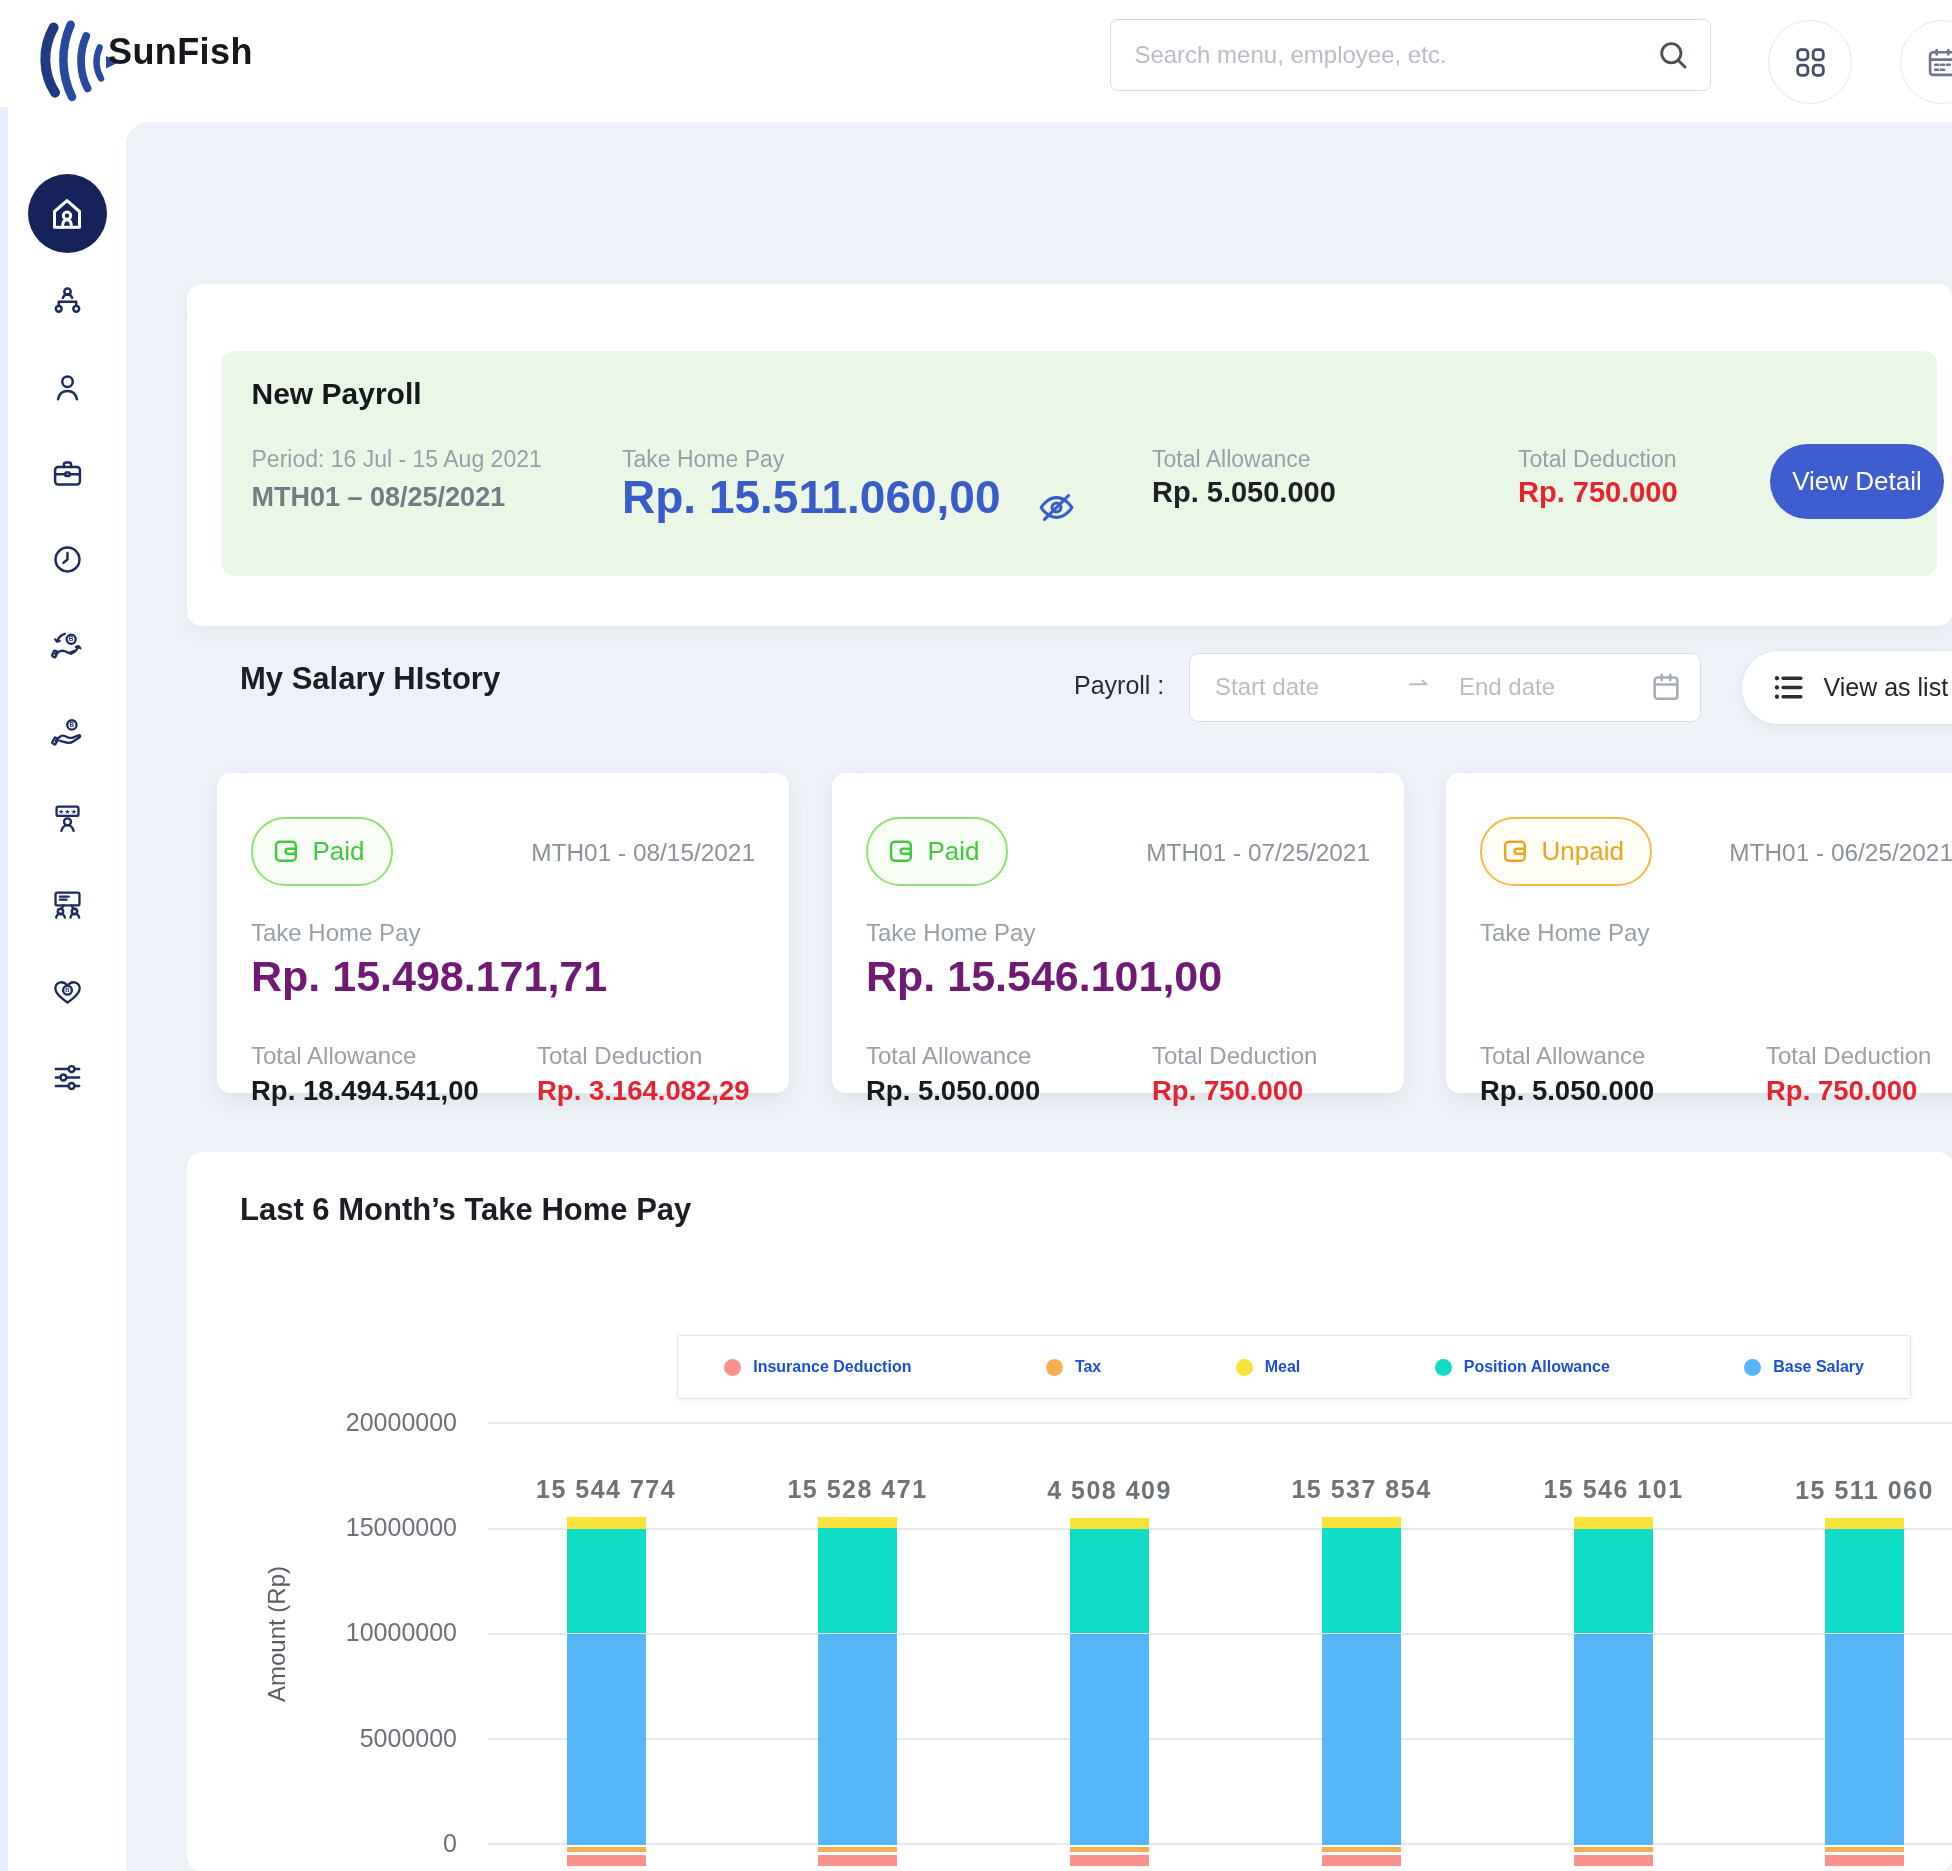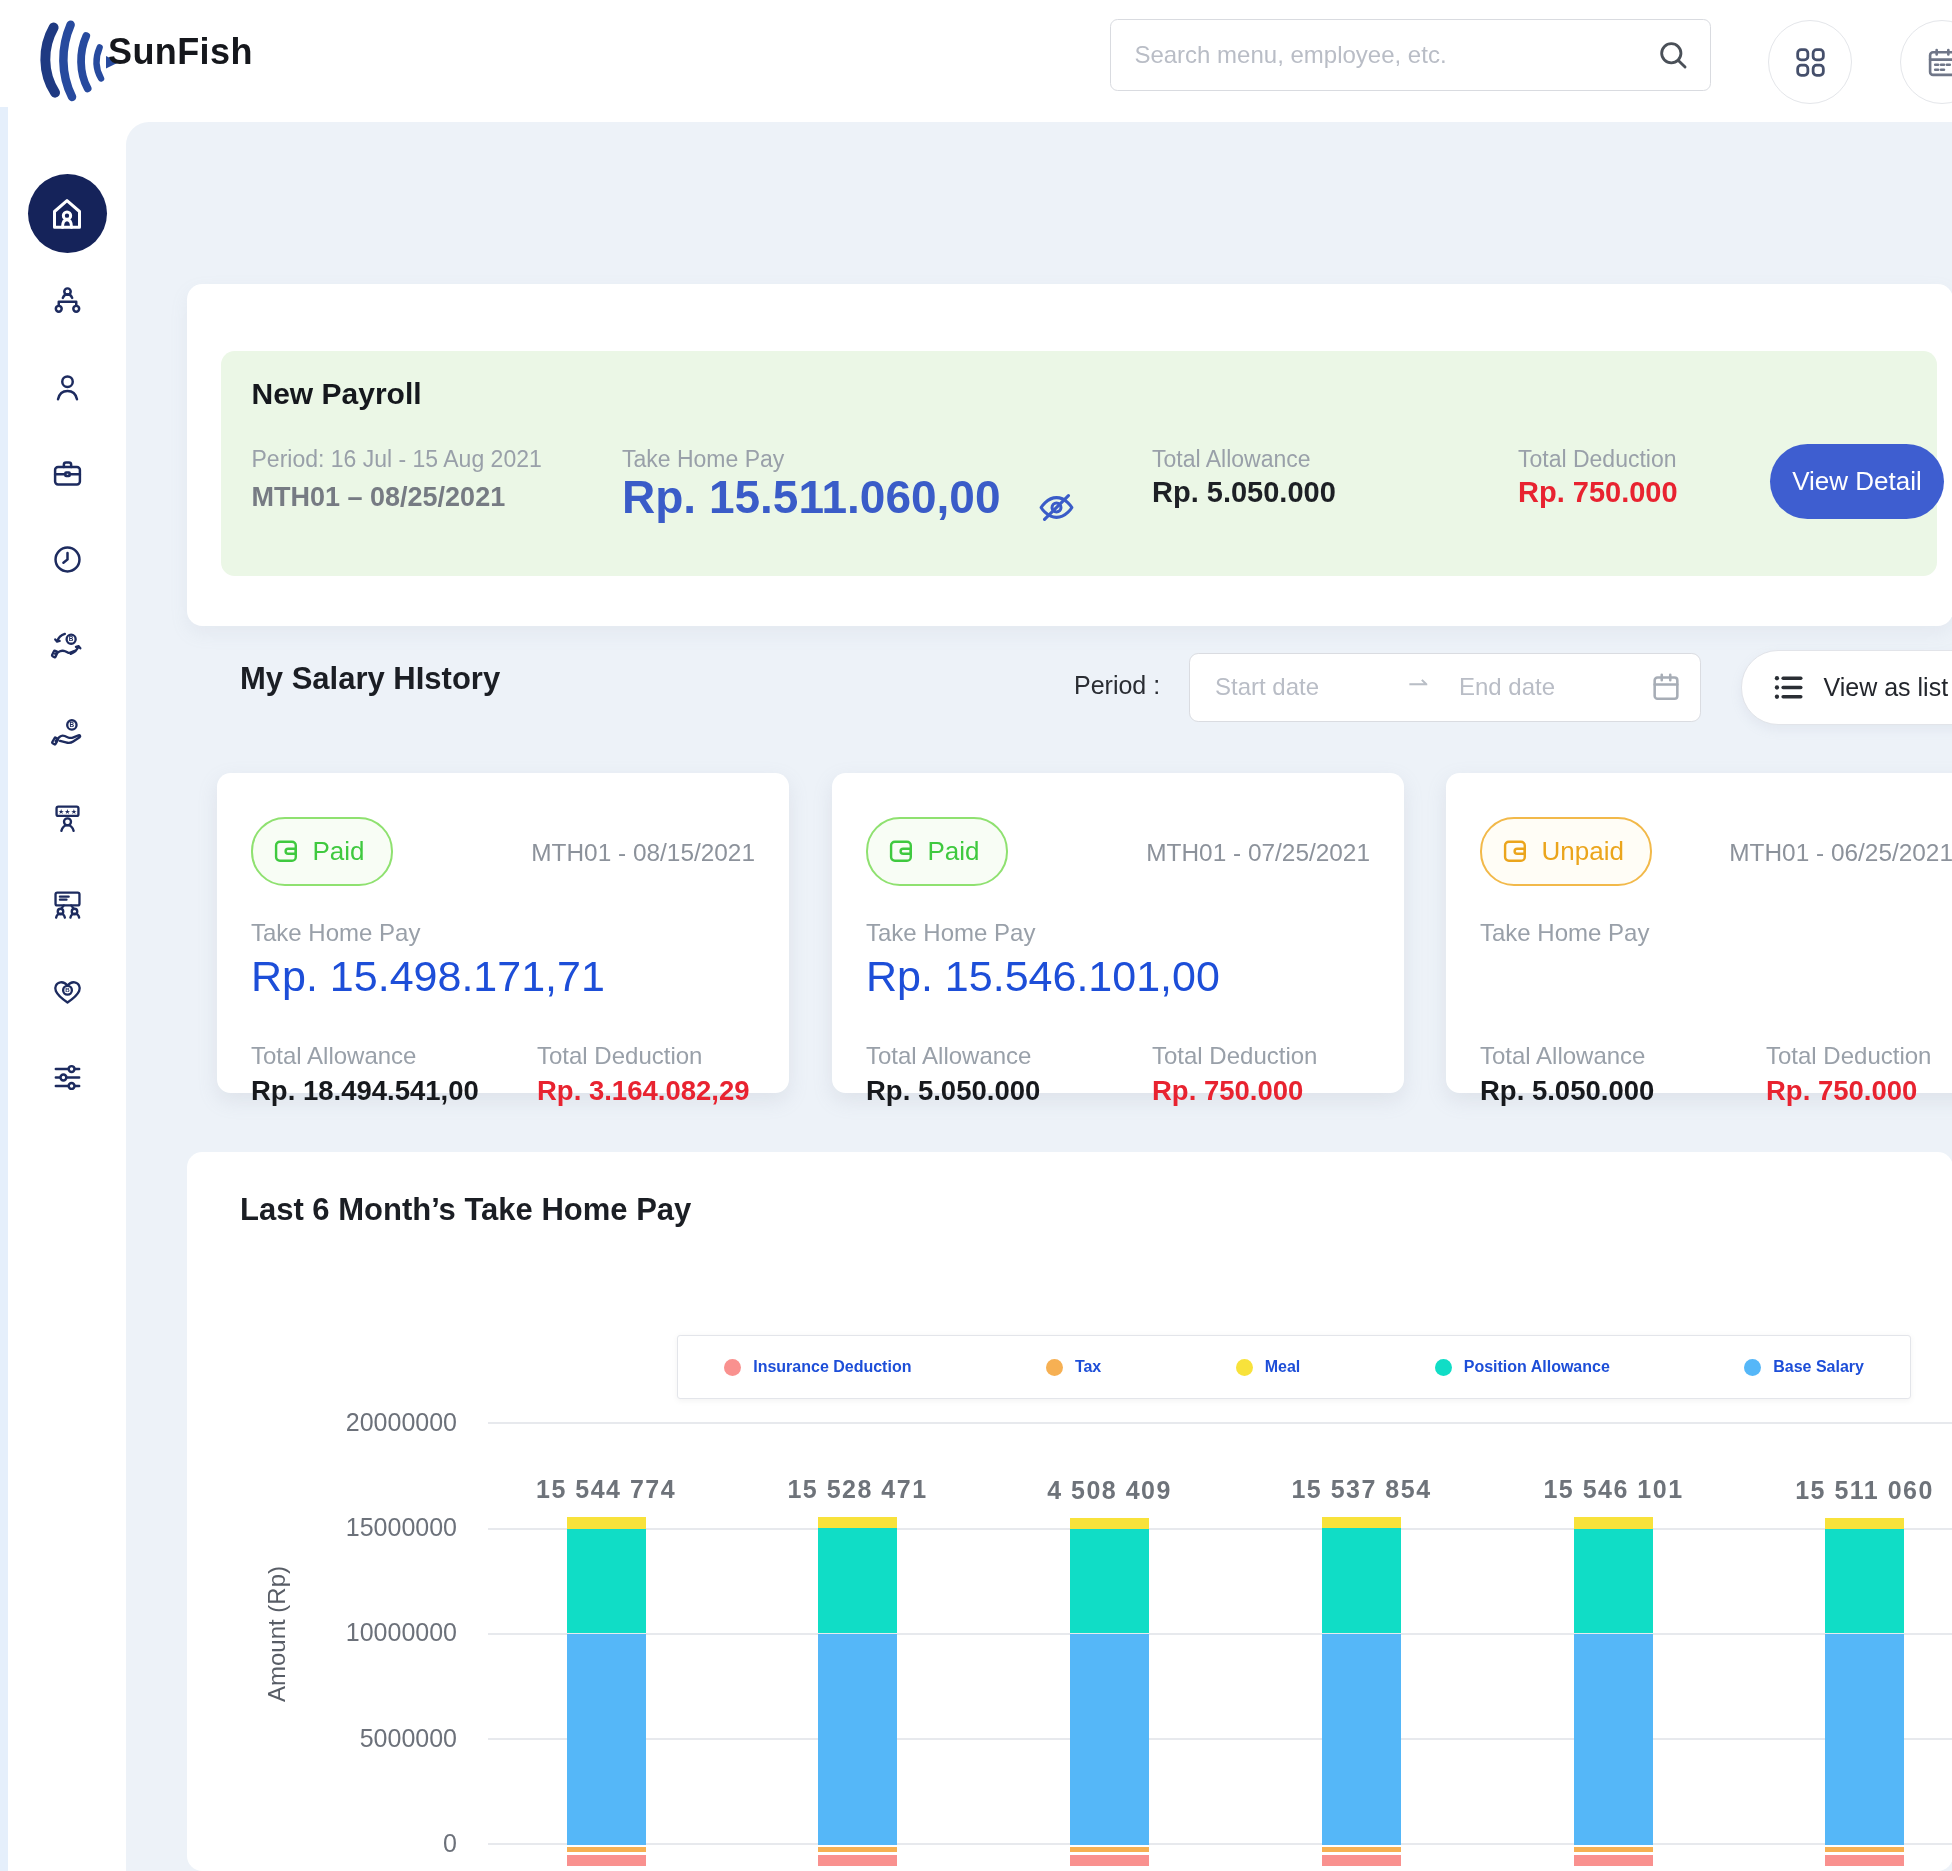--- a/index.html
+++ b/index.html
@@ -65,21 +65,21 @@
   
   .sal-card{top:773px;width:572px;height:320px;background:#fff;border-radius:13.7px;
             box-shadow:0 7.6px 20px rgba(140,150,170,.16);}
   .badge{position:absolute;left:34px;top:44px;height:69px;border-radius:34px;display:flex;align-items:center;
          padding:0 26px 0 18.3px;box-sizing:border-box;border:2.3px solid;}
   .badge span{font-size:26px;margin-left:10.7px;}
   .badge.paid{border-color:#8fe170;background:#f8fdf5;color:#3fc93f;}
   .badge.unpaid{border-color:#f2b94a;background:#fffdf6;color:#eba51c;}
   .card-date{position:absolute;right:34px;top:66px;font-size:24.4px;color:#8c929b;}
   .card-thp-label{position:absolute;left:34px;top:146px;font-size:24px;color:#99a0a9;}
-  .card-amount{position:absolute;left:34px;top:179px;font-size:43px;font-weight:400;color:#1d4ed8;}
+  .card-amount{position:absolute;left:34px;top:179px;font-size:43px;font-weight:700;color:#701a75;}
   .card-l1{position:absolute;left:34px;top:269px;font-size:24px;color:#99a0a9;}
   .card-l2{position:absolute;left:320px;top:269px;font-size:24px;color:#99a0a9;}
   .card-v1{position:absolute;left:34px;top:302px;font-size:27.5px;font-weight:700;color:#17191d;}
   .card-v2{position:absolute;left:320px;top:302px;font-size:27.5px;font-weight:700;color:#e82330;}
 
   
   #chart-panel{left:187px;top:1152px;width:1766px;height:719px;background:#fff;border-radius:15.3px;}
   #chart-title{left:240px;top:1192px;font-size:31px;font-weight:700;color:#1b1e24;}
   #legend{left:677px;top:1335px;width:1234px;height:64px;background:#fff;border:1.5px solid #e3e5ea;border-radius:3.1px;
           box-shadow:0 1.5px 6.1px rgba(0,0,0,.05);display:flex;align-items:center;justify-content:space-between;
@@ -256,21 +256,21 @@
 
     <div class="abs lbl" id="np-ta-label">Total Allowance</div>
     <div class="abs" id="np-ta-value">Rp. 5.050.000</div>
     <div class="abs lbl" id="np-td-label">Total Deduction</div>
     <div class="abs" id="np-td-value">Rp. 750.000</div>
 
     <button class="abs" id="view-detail-btn">View Detail</button>
   </div>
 
   <div class="abs" id="msh-title">My Salary HIstory</div>
-  <div class="abs" id="period-label">Period :</div>
+  <div class="abs" id="period-label">Payroll :</div>
 
   <div class="abs" id="date-range">
     <input class="date-input" style="left: 23px; width: 179px;" type="text" placeholder="Start date">
     <span id="range-arrow">⇀</span>
     <input class="date-input" style="left: 267px; width: 160px;" type="text" placeholder="End date">
     <span class="abs" style="right:17px;top:15.3px;">
       <svg width="34" height="34" viewBox="0 0 24 24" fill="none" stroke="#a7adb6" stroke-width="1.8" stroke-linecap="round">
         <rect x="4" y="6" width="16" height="15" rx="2"></rect>
           <path d="M4 11h16M9 4v4M15 4v4"></path>
       </svg>

